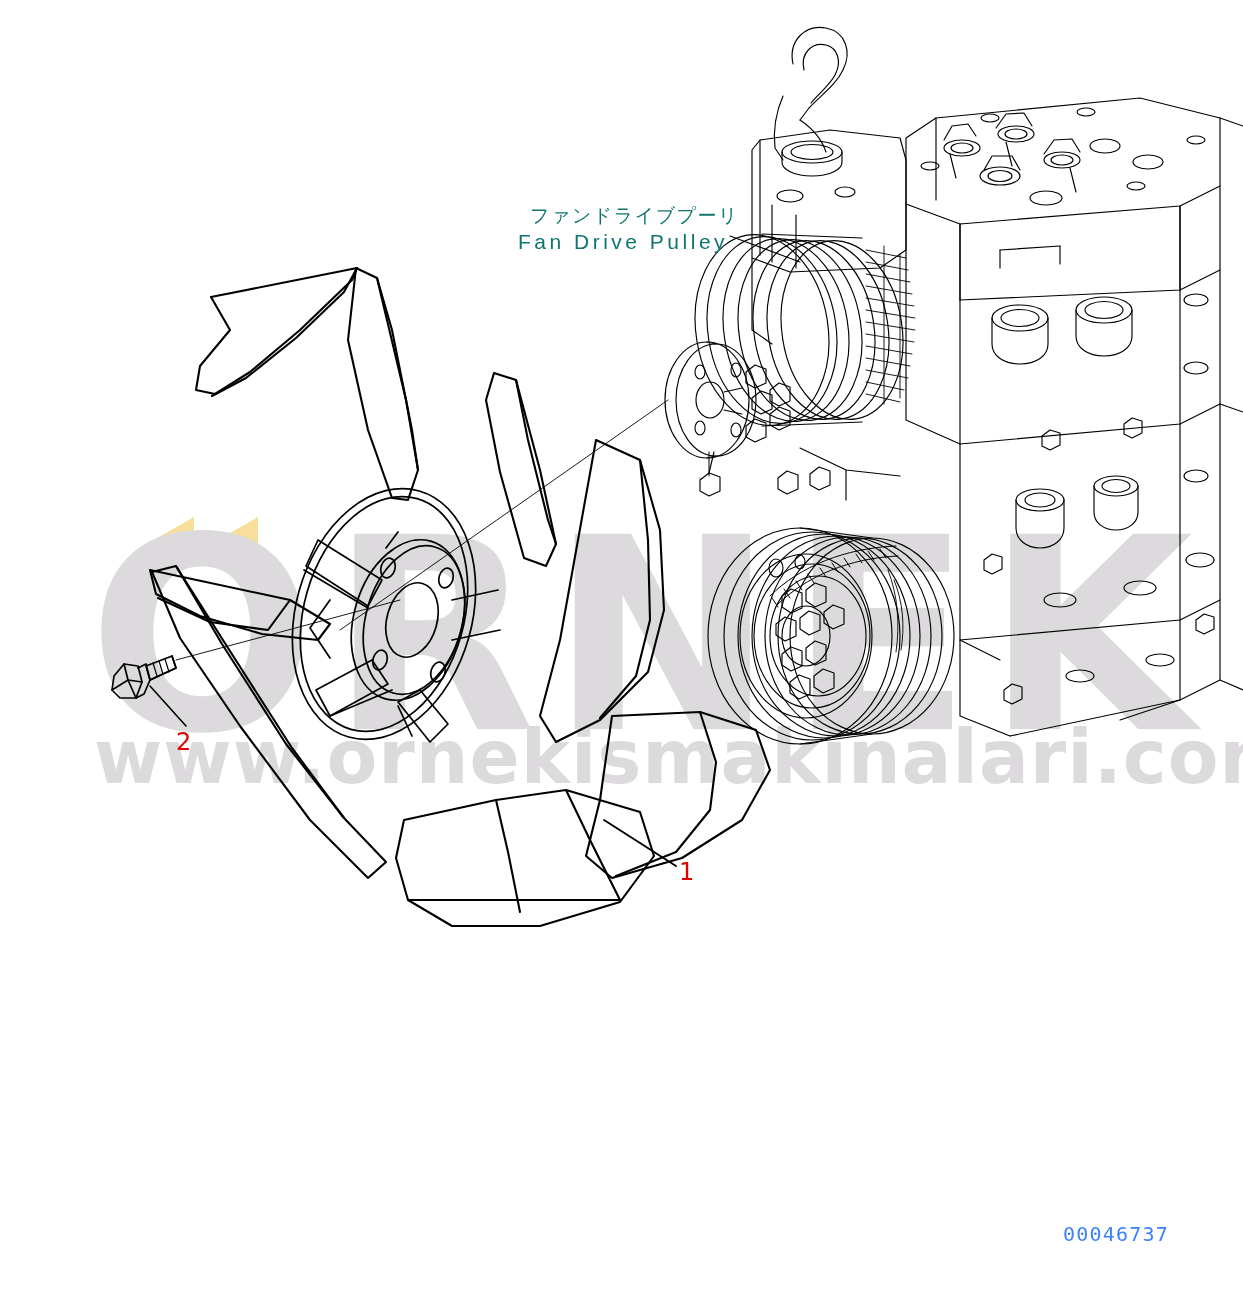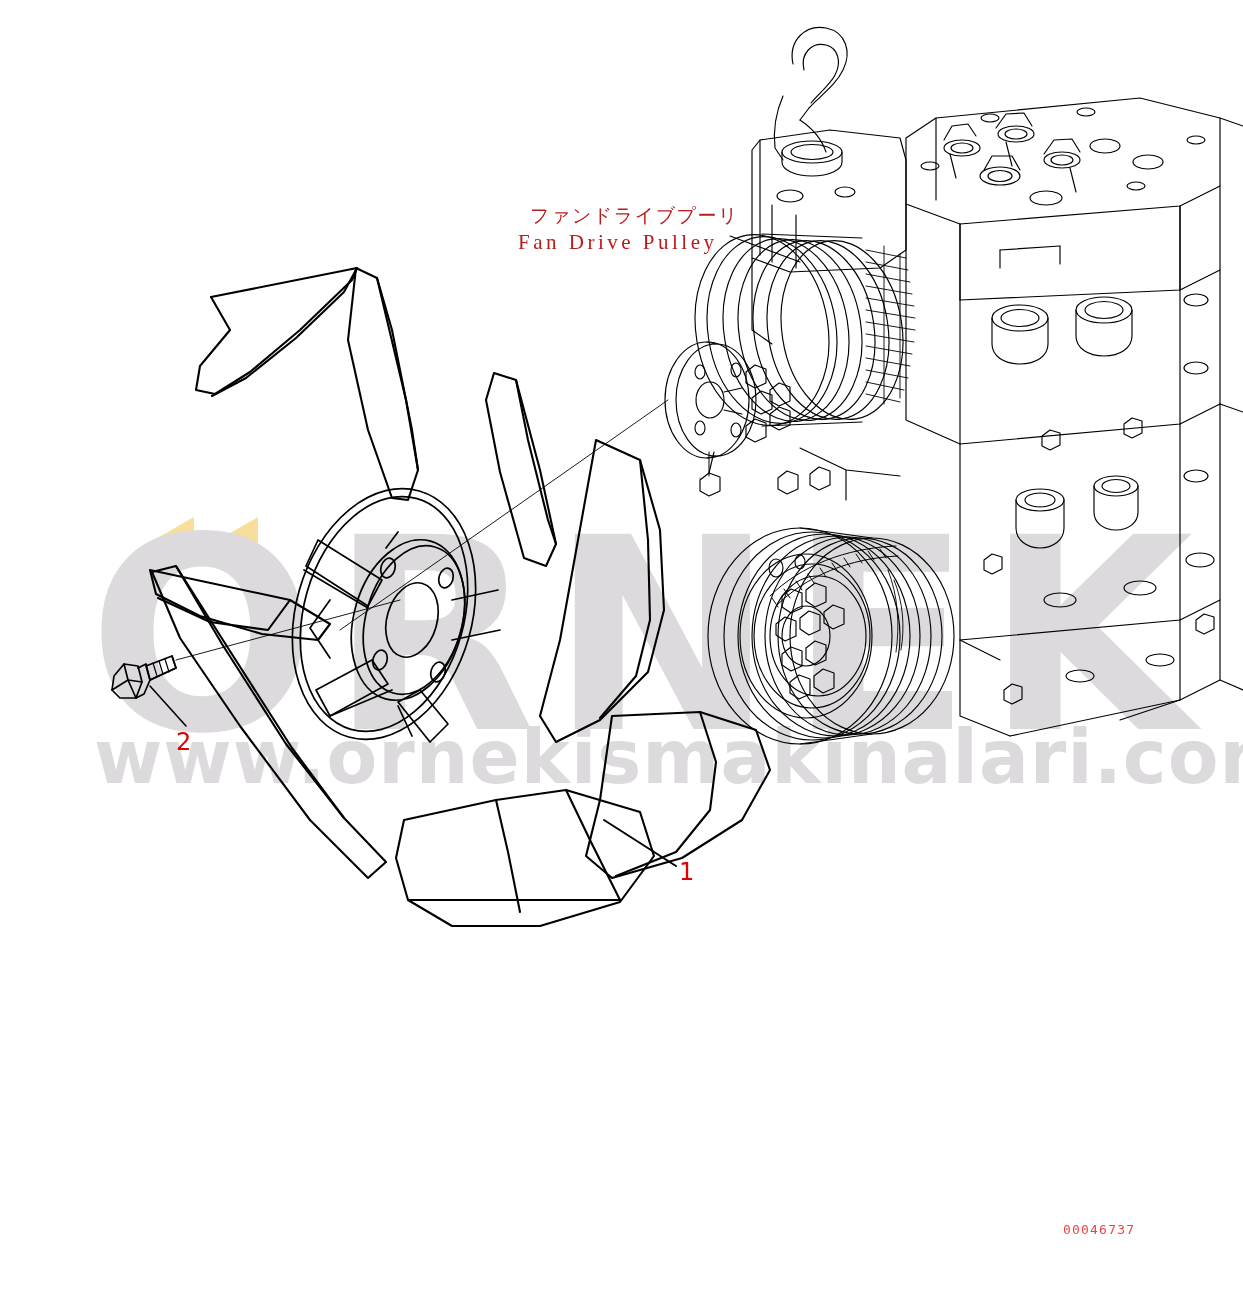--- a/index.html
+++ b/index.html
@@ -20,25 +20,25 @@
     letter-spacing:2px;
     user-select:none;
   }
   #wm-ornek{left:56px;top:502px;font-size:268px;letter-spacing:14px;line-height:1;}
   #wm-url{left:62px;top:720px;font-size:74px;letter-spacing:1px;line-height:1;}
 
   .tri{position:absolute;width:0;height:0;border-style:solid;}
   #tri-a{left:106px;top:517px;border-width:0 0 32px 56px;border-color:transparent transparent #f8de9b transparent;}
   #tri-b{left:170px;top:517px;border-width:0 0 32px 56px;border-color:transparent transparent #f8de9b transparent;}
 
-  .cap{position:absolute;white-space:pre;font-family:Liberation Serif, serif;color:#b91c1c;}
+  .cap{position:absolute;white-space:pre;font-family:Liberation Sans, sans-serif;color:#0f766e;}
   #cap-jp{left:530px;top:203px;font-size:19px;letter-spacing:1.5px;}
   #cap-en{left:518px;top:230px;font-size:21px;letter-spacing:3.5px;text-align:right;}
-  #drawing-no{position:absolute;left:1063px;top:1222px;font-size:13px;
-      font-family:"DejaVu Sans Mono", monospace;color:#ef4444;letter-spacing:1.2px;}
+  #drawing-no{position:absolute;left:1063px;top:1222px;font-size:20px;
+      font-family:"DejaVu Sans Mono", monospace;color:#3b82f6;letter-spacing:1.2px;}
 
   .callout{position:absolute;color:#e00000;font-family:"DejaVu Sans", sans-serif;
            font-size:24px;line-height:1;}
   #callout-1{left:679px;top:860px;}
   #callout-2{left:176px;top:730px;}
 </style>
 </head>
 <body>
 
 <div id="stage">

